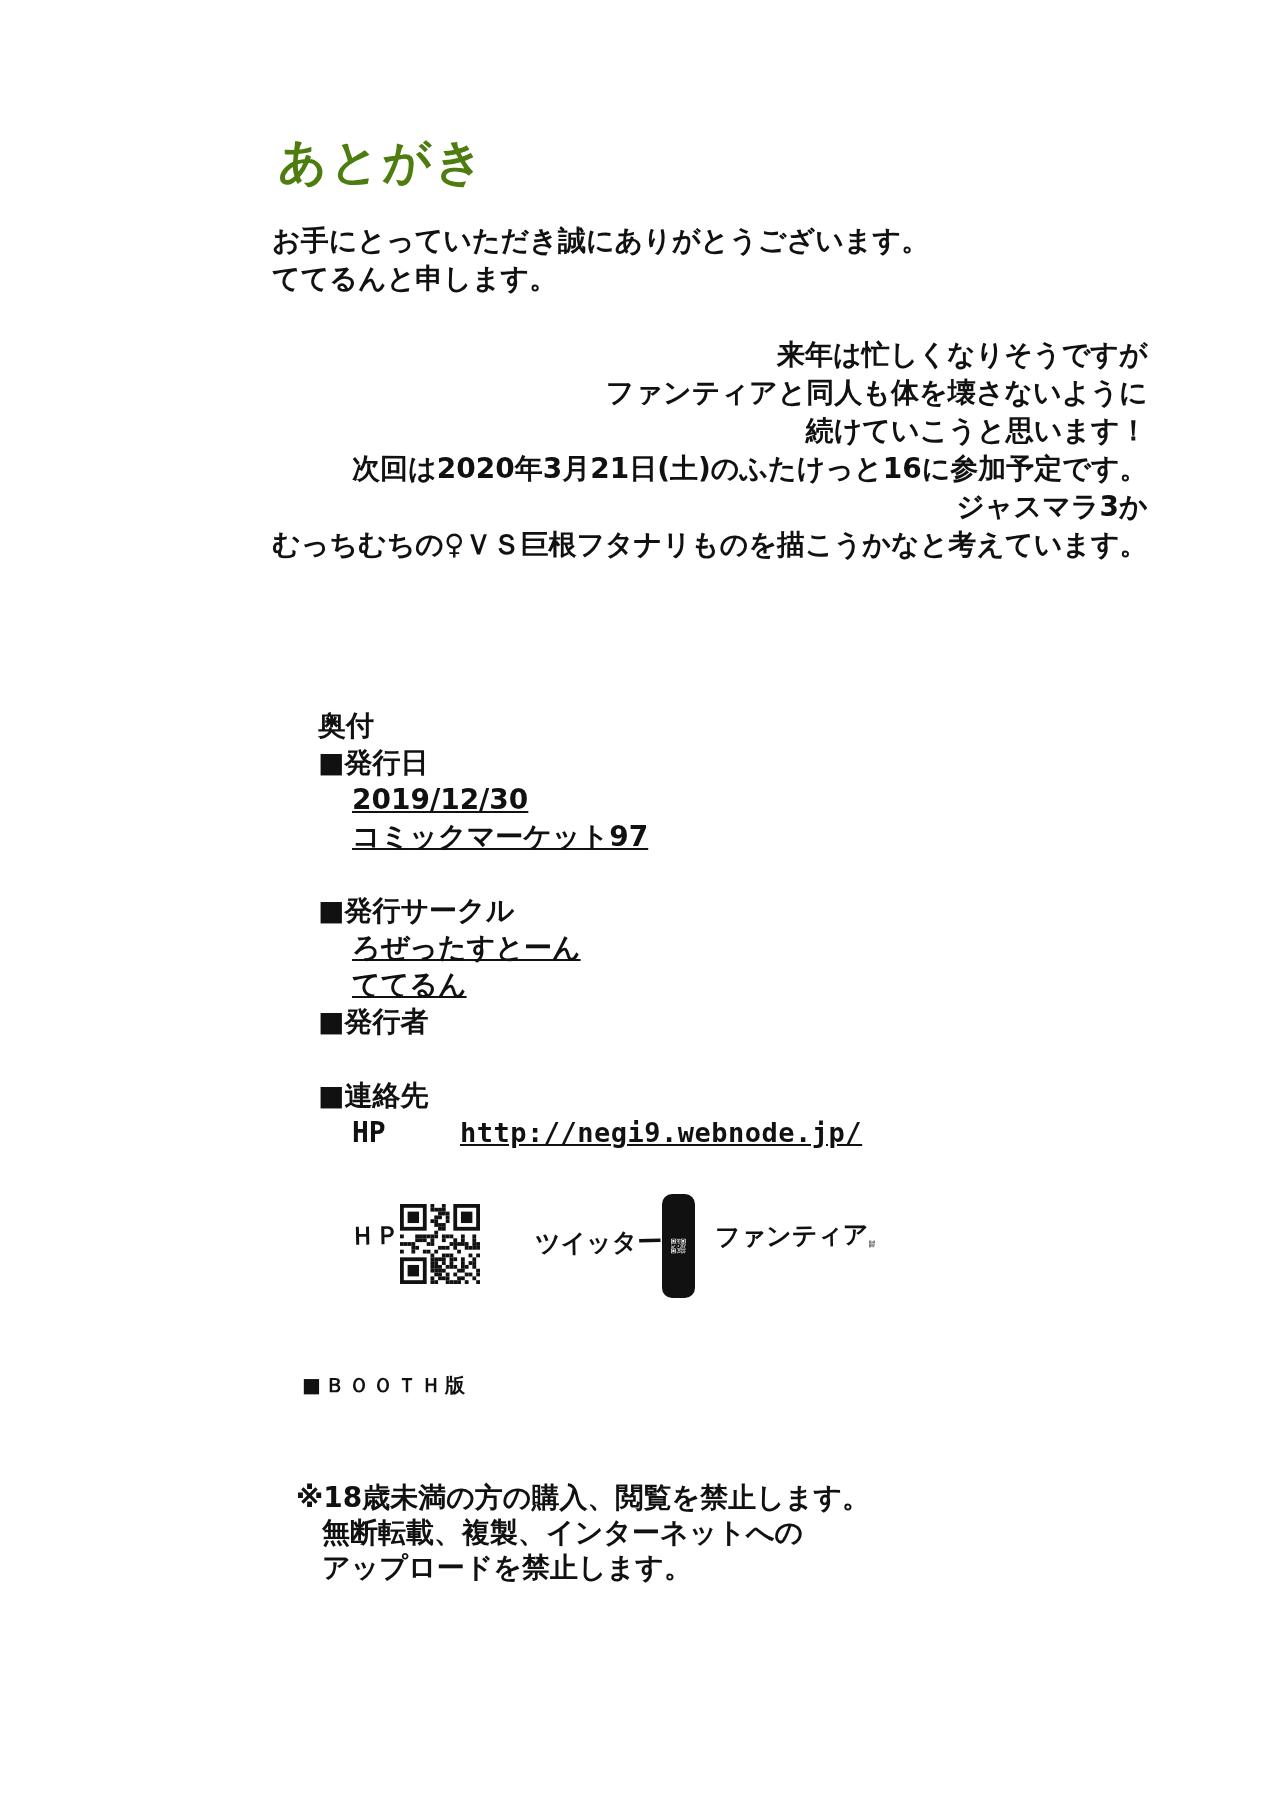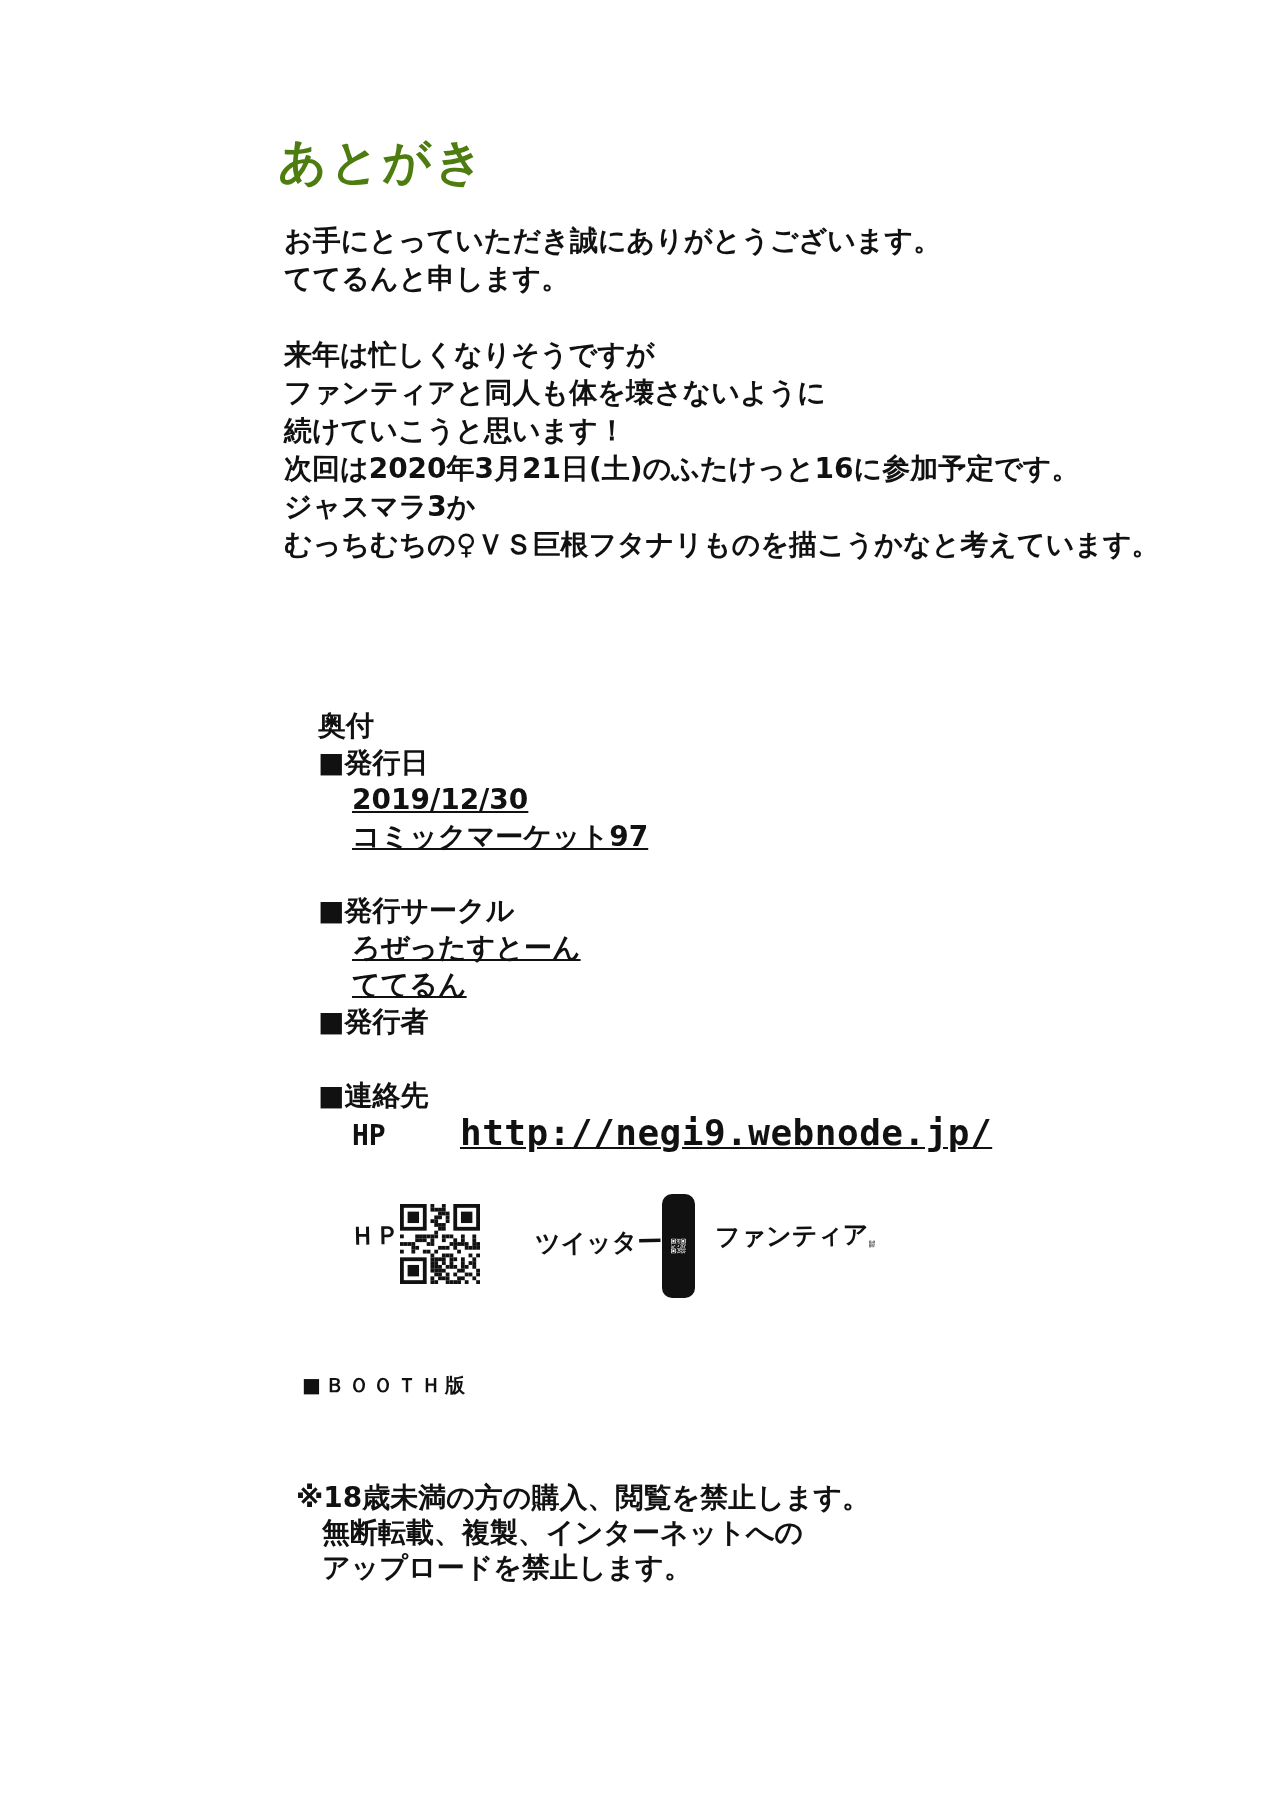--- a/index.html
+++ b/index.html
@@ -15,29 +15,29 @@
   }
   .page-title{
     position:absolute;
     left:278px; top:130px;
     margin:0;
     font-size:48px;
     letter-spacing:3px;
     font-weight:900;
     color:#4d7c0f;
   }
-  .para{position:absolute; left:284px; font-size:28px; line-height:38px; white-space:nowrap;}
+  .para{position:absolute; left:272px; font-size:28px; line-height:38px; white-space:nowrap;}
   .para-greeting{top:222px;}
-  .para-plans{top:336px;}
+  .para-plans{top:336px;text-align:right;}
   .para-closing{top:595px;}
   .colophon{position:absolute; left:318px; top:707px; font-size:28px;}
   .c-row{min-height:37px; line-height:37px; white-space:nowrap;}
   .c-row.indent{padding-left:34px;text-decoration:underline;}
   .hp-label{display:inline-block; min-width:64px; margin-right:44px; font-family:"DejaVu Sans Mono","Liberation Mono",monospace;}
-  .hp-url{font-family:"DejaVu Sans Mono","Liberation Mono",monospace; font-size:36px; letter-spacing:0.5px;}
+  .hp-url{font-family:"DejaVu Sans Mono","Liberation Mono",monospace; font-size:27px; letter-spacing:0.5px;}
   .qr-row{position:absolute; top:1188px; left:0; width:1280px; height:160px;}
   .qr-col{position:absolute; top:0; width:160px; display:flex; align-items:center;}
   .qr-col-0{left:350px;}
   .qr-col-1{left:535px;}
   .qr-col-2{left:715px;}
   .qr-label{font-size:25px; font-weight:900; line-height:30px; white-space:nowrap; transform:rotate(-1deg);}
   .qr-box{box-sizing:content-box;}
   .qr-box.standard{width:80px;height:80px;margin-top:16px;}
   .qr-box.inverted{width:86px;height:86px;background:#111111;border-radius:10px;padding:9px;margin-top:6px;}
   .qr-svg{width:100%;height:100%;display:block;}

